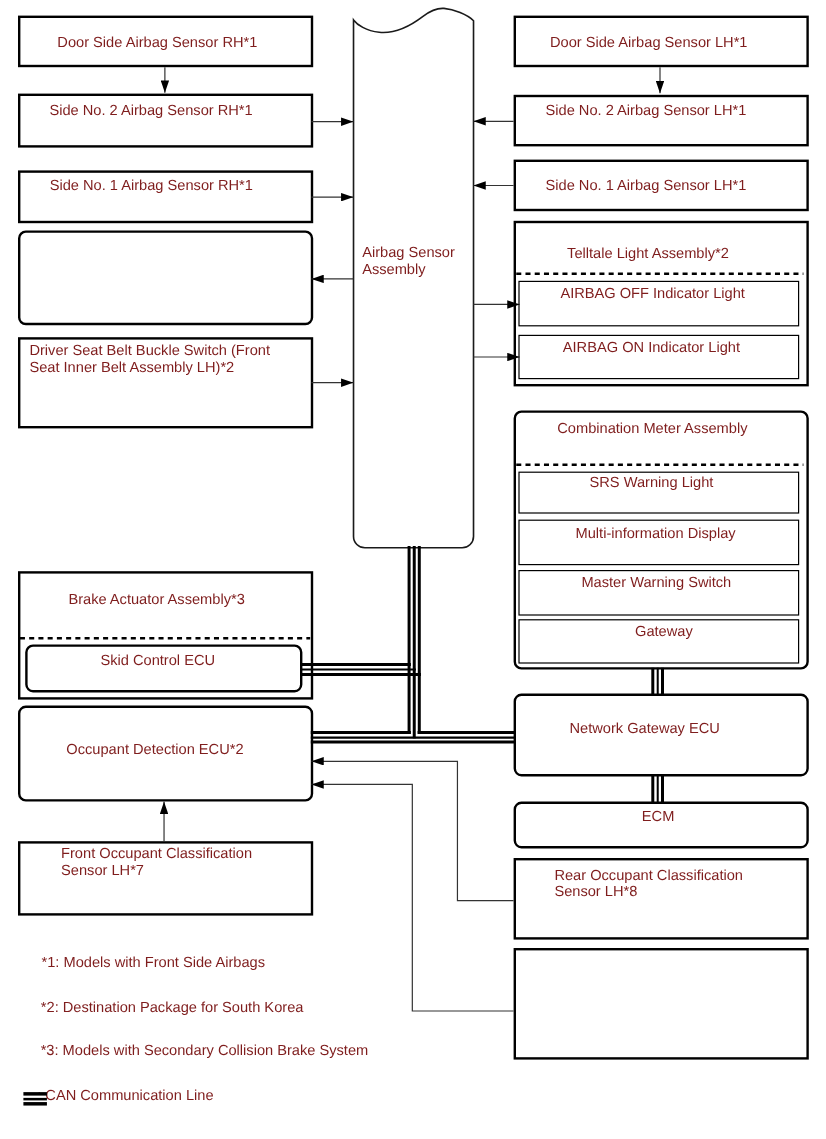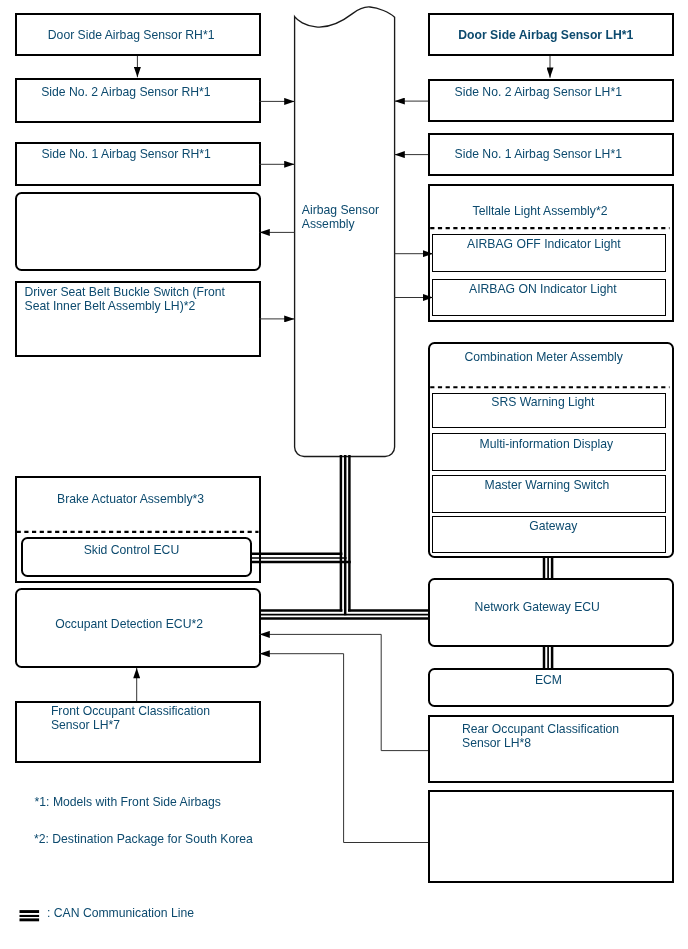--- a/index.html
+++ b/index.html
@@ -1,21 +1,21 @@
 <!DOCTYPE html>
 <html><head>
 <meta charset="utf-8">
 <style>
   html,body{margin:0;padding:0;}
   body{width:688px;height:949px;background:#ffffff;-webkit-font-smoothing:antialiased;font-family:"Liberation Sans",sans-serif;position:relative;overflow:hidden;}
   #diagram{position:absolute;left:0;top:0;width:688px;height:949px;}
   .box{position:absolute;box-sizing:border-box;border:2.1px solid #000;background:transparent;}
   .box.round{border-radius:6.5px;}
   .box.thin{border-width:1.75px;}
-  .txt{position:absolute;box-sizing:border-box;color:#0c4a6e;font-size:12.2px;line-height:14px;white-space:pre;}
+  .txt{position:absolute;box-sizing:border-box;color:#7f1d1d;font-size:12.2px;line-height:14px;white-space:pre;}
   svg#wires{position:absolute;left:0;top:0;width:688px;height:949px;}
 </style>
 </head>
 <body>
 
 <div id="diagram">
 
   <div class="box" style="left:14.85px;top:12.6px;width:246.1px;height:43.3px;"></div>
   <div class="txt" style="left:47.8px;top:27.8px;">Door Side Airbag Sensor RH*1</div>
 
@@ -25,21 +25,21 @@
   <div class="box" style="left:14.85px;top:142px;width:246.1px;height:44.4px;"></div>
   <div class="txt" style="left:41.4px;top:147px;text-align:center;">Side No. 1 Airbag Sensor RH*1</div>
 
   <div class="box round" style="left:14.85px;top:191.8px;width:246.1px;height:78.8px;"></div>
 
   <div class="box" style="left:14.85px;top:280.6px;width:246.1px;height:76.5px;"></div>
   <div class="txt" style="left:24.5px;top:285.1px;">Driver Seat Belt Buckle Switch (Front
 Seat Inner Belt Assembly LH)*2</div>
 
   <div class="box" style="left:427.85px;top:12.6px;width:246px;height:43.3px;"></div>
-  <div class="txt" style="left:458.3px;top:27.8px;font-weight:bold;">Door Side Airbag Sensor LH*1</div>
+  <div class="txt" style="left:458.3px;top:27.8px;">Door Side Airbag Sensor LH*1</div>
 
   <div class="box" style="left:427.85px;top:78.8px;width:246px;height:43.6px;"></div>
   <div class="txt" style="left:454.6px;top:84.9px;">Side No. 2 Airbag Sensor LH*1</div>
 
   <div class="box" style="left:427.85px;top:133px;width:246px;height:43.3px;"></div>
   <div class="txt" style="left:454.6px;top:147px;">Side No. 1 Airbag Sensor LH*1</div>
 
   <div class="box" style="left:427.85px;top:184.3px;width:246px;height:138.2px;"></div>
   <div class="txt" style="left:472.6px;top:204px;">Telltale Light Assembly*2</div>
 
@@ -84,21 +84,22 @@
   <div class="txt" style="left:534.9px;top:673px;">ECM</div>
 
   <div class="box" style="left:427.85px;top:715.2px;width:246px;height:68px;"></div>
   <div class="txt" style="left:462px;top:721.9px;">Rear Occupant Classification
 Sensor LH*8</div>
 
   <div class="box" style="left:427.85px;top:790.2px;width:246px;height:93.1px;"></div>
 
   <div class="txt" style="left:34.6px;top:795.1px;">*1: Models with Front Side Airbags</div>
   <div class="txt" style="left:34px;top:832.1px;">*2: Destination Package for South Korea</div>
-  <div class="txt" style="left:47px;top:906.1px;">: CAN Communication Line</div>
+  <div class="txt" style="left:33.9px;top:868.2px;">*3: Models with Secondary Collision Brake System</div>
+  <div class="txt" style="left:31px;top:906.1px;">: CAN Communication Line</div>
 
   <svg id="dashes" viewBox="0 0 688 949" style="position:absolute;left:0;top:0;width:688px;height:949px;">
     <g stroke="#000" fill="none" stroke-width="2.1" stroke-dasharray="4.2 3.5">
       <path d="M430.2,228.1 L669.5,228.1"></path>
       <path d="M430.2,387.2 L669.5,387.2"></path>
       <path d="M16.6,531.9 L258.5,531.9"></path>
     </g>
   </svg>
 
   <svg id="legend-icon" viewBox="0 0 688 949" style="position:absolute;left:0;top:0;width:688px;height:949px;">

